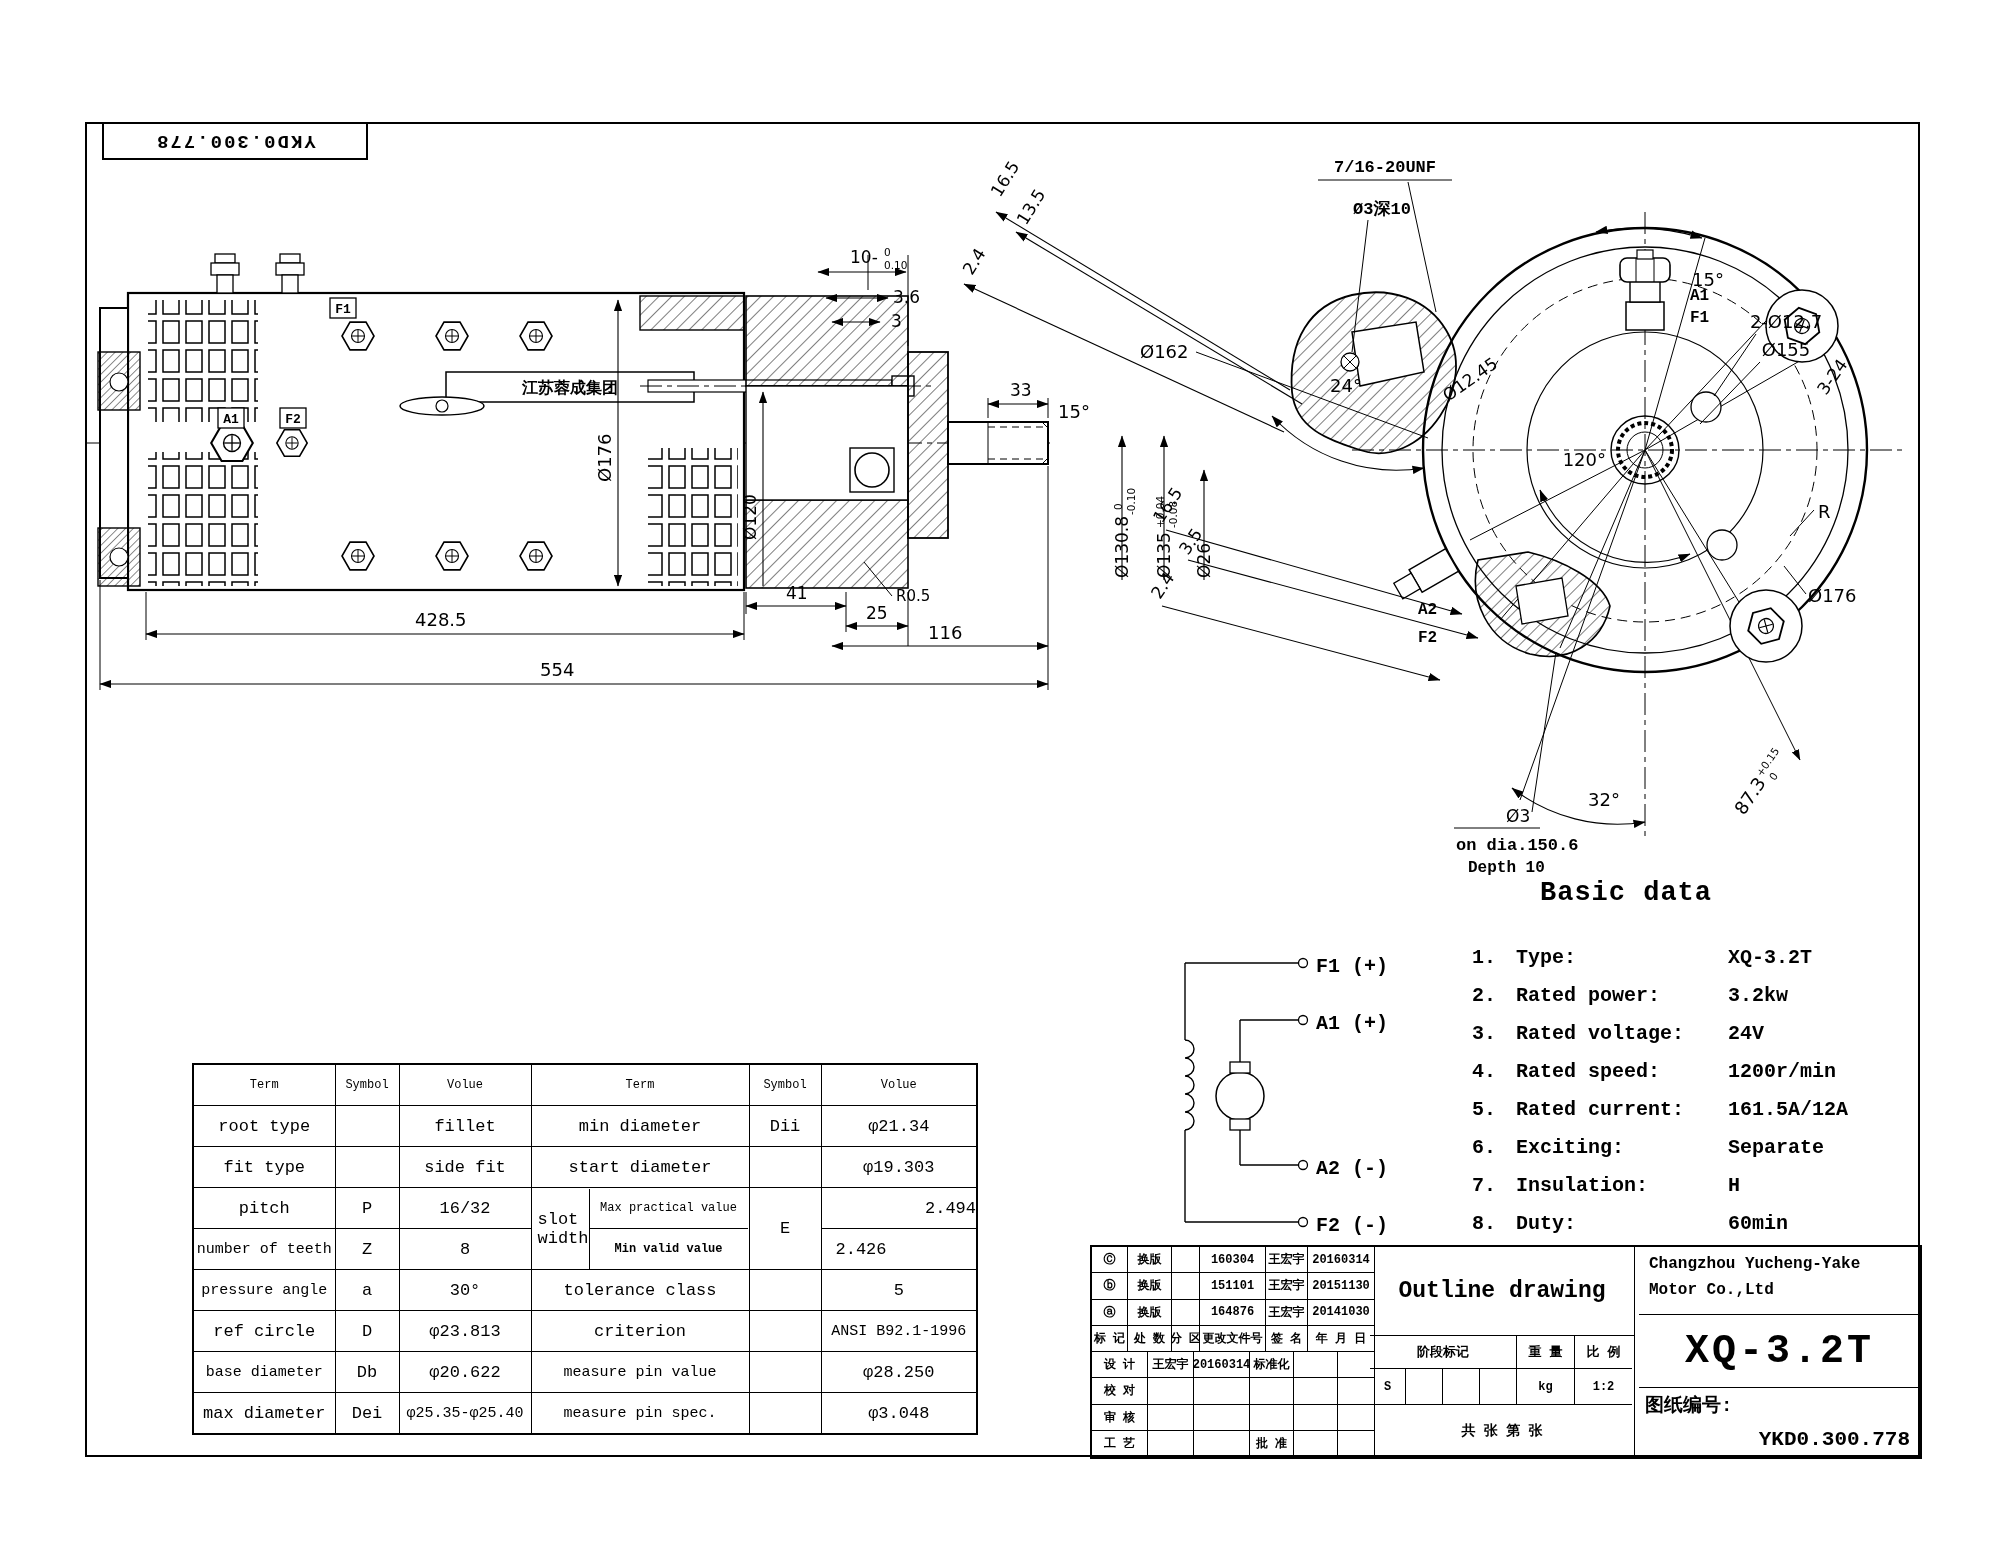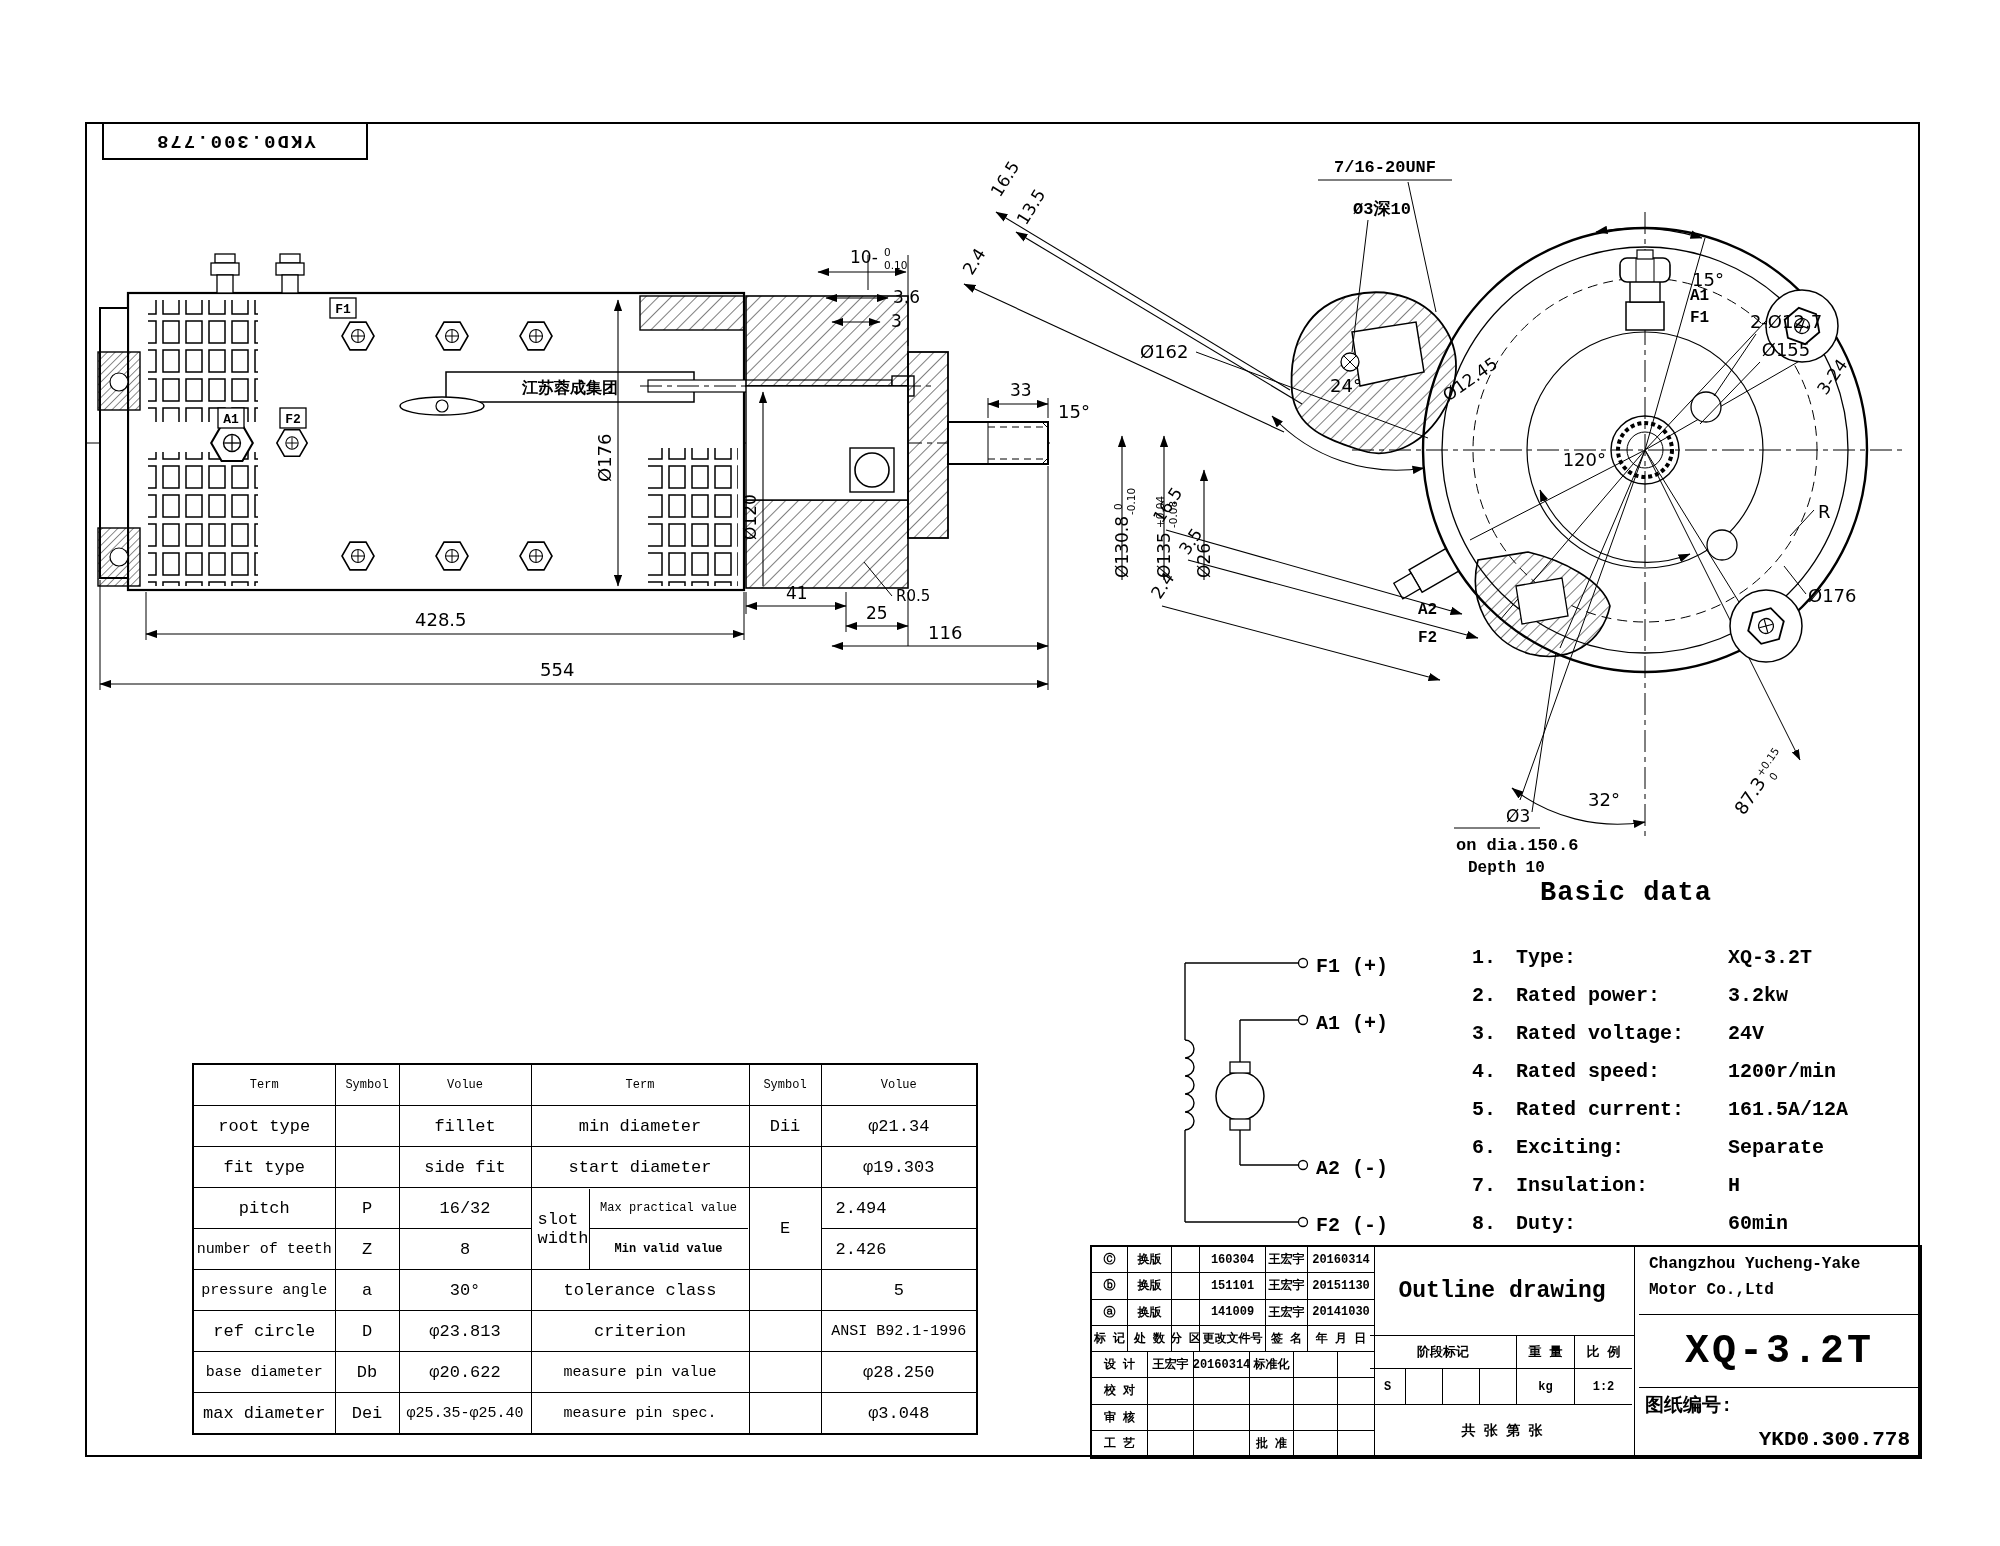--- a/index.html
+++ b/index.html
@@ -445,21 +445,21 @@
         <div class="slotwrap">
           <div class="slotL">
             <span>slot</span>
             <span>width</span>
           </div>
           <div class="slotA">Max practical value</div>
           <div class="slotB">Min valid value</div>
         </div>
       </td>
       <td rowspan="2">E</td>
-      <td style="text-align:left;padding-left:14px">2.494</td>
+      <td style="text-align:right;padding-left:14px">2.494</td>
     </tr>
     <tr>
       <td class="sm">number of teeth</td>
       <td>Z</td>
       <td>8</td>
       <td style="text-align:left;padding-left:14px">2.426</td>
     </tr>
     <tr>
       <td class="sm">pressure angle</td>
       <td>a</td>
@@ -550,21 +550,21 @@
         <div class="c">20160314</div>
       <div class="c">ⓑ</div>
         <div class="c">换版</div>
         <div class="c"></div>
         <div class="c">151101</div>
         <div class="c">王宏宇</div>
         <div class="c">20151130</div>
       <div class="c">ⓐ</div>
         <div class="c">换版</div>
         <div class="c"></div>
-        <div class="c">141009</div>
+        <div class="c">164876</div>
         <div class="c">王宏宇</div>
         <div class="c">20141030</div>
       <div class="c">标 记</div>
         <div class="c">处 数</div>
         <div class="c">分 区</div>
         <div class="c">更改文件号</div>
         <div class="c">签 名</div>
         <div class="c">年 月 日</div>
     </div>
 

